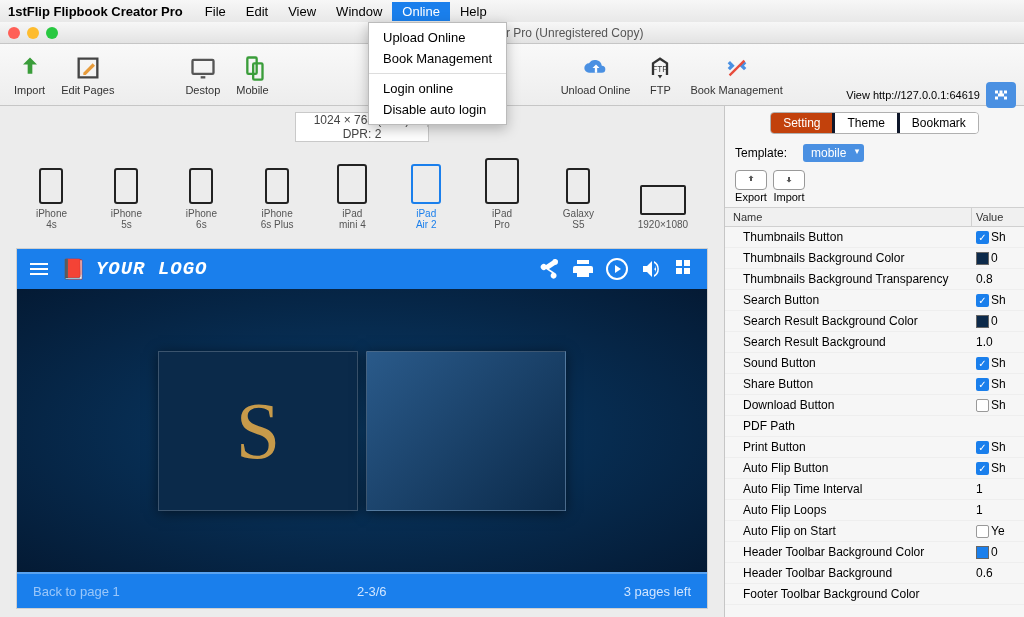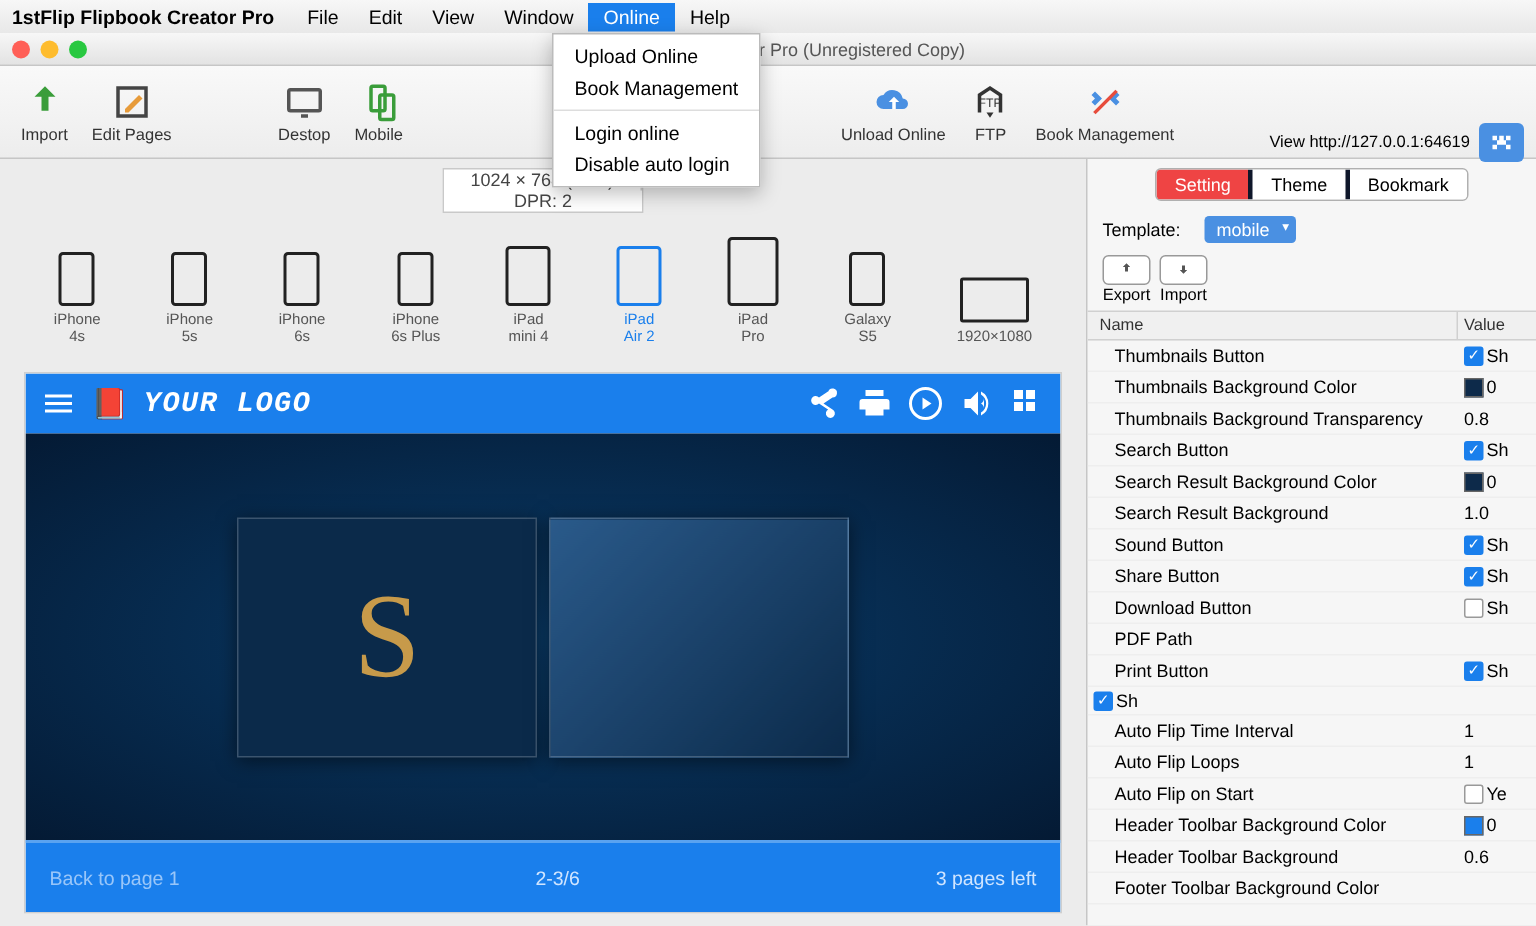--- a/index.html
+++ b/index.html
@@ -36,25 +36,25 @@
 .device .dev-icon.desktop { width: 46px; height: 30px; border-radius: 2px; }
 .preview-wrap { flex: 1; margin: 8px 16px 8px; background: #fff; border: 1px solid #cfcfcf; overflow: hidden; display: flex; flex-direction: column; }
 .fb-header { height: 40px; background: #1a7fec; display: flex; align-items: center; padding: 0 10px; gap: 10px; color: #fff; }
 .fb-header svg { width: 24px; height: 24px; fill: #fff; }
 .fb-header .logo-text { font-style: italic; font-weight: bold; letter-spacing: 1px; font-size: 19px; font-family: Liberation Mono, monospace; }
 .fb-header .spacer { flex: 1; }
 .fb-body { flex: 1; background: radial-gradient(ellipse at center, #0a3d6b 0%, #041a34 100%); display: flex; align-items: center; justify-content: center; gap: 8px; padding: 30px 20px; }
 .page { width: 200px; height: 160px; background: #0b2a4a; border: 1px solid rgba(255,255,255,.2); position: relative; box-shadow: 0 2px 12px rgba(0,0,0,.5); }
 .page.l::after { content: "S"; position: absolute; top: 50%; left: 50%; transform: translate(-50%,-50%); font-size: 80px; color: #c79a4a; font-family: serif; }
 .page.r { background: linear-gradient(135deg,#2a5a8a,#0b2a4a); }
-.fb-footer { height: 48px; background: #1a7fec; color: #d0e5ff; display: flex; align-items: center; justify-content: space-between; padding: 0 16px; font-size: 13px; border-top: 2px solid #5aa3f0; }
+.fb-footer { height: 36px; background: #1a7fec; color: #d0e5ff; display: flex; align-items: center; justify-content: space-between; padding: 0 16px; font-size: 13px; border-top: 2px solid #5aa3f0; }
 .right-panel { width: 300px; background: #f6f6f6; border-left: 1px solid #c6c6c6; display: flex; flex-direction: column; font-size: 12px; overflow: hidden; }
 .tabs { display: flex; margin: 6px auto; border: 1px solid #b0b0b0; border-radius: 4px; overflow: hidden; font-size: 12px; }
 .tabs .tab { padding: 3px 12px; background: #fff; }
-.tabs .tab.active { background: #ef4444; color: #fff; }
+.tabs .tab.active { background: #c2410c; color: #fff; }
 .tabs .tab + .tab { border-left: 3px solid #0f172a; }
 .row { display: flex; align-items: center; padding: 4px 10px; gap: 6px; }
 .row label { min-width: 62px; }
 .select { background: #4a90e2; color: #fff; padding: 2px 18px 2px 8px; border-radius: 3px; font-size: 12px; position: relative; }
 .select::after { content: "▾"; position: absolute; right: 5px; font-size: 9px; }
 .btn-group { display: flex; gap: 6px; padding: 4px 10px; }
 .btn-sm { display: flex; flex-direction: column; align-items: center; font-size: 11px; gap: 1px; }
 .btn-sm .box { width: 32px; height: 20px; border: 1px solid #999; border-radius: 4px; background: #fff; display: flex; align-items: center; justify-content: center; }
 .search-row { display: flex; align-items: center; padding: 4px 10px; gap: 8px; }
 .search-input { flex: 1; border: 1px solid #ccc; border-radius: 10px; padding: 2px 8px 2px 24px; font-size: 11px; color: #999; position: relative; background: #fff; }
@@ -355,20 +355,21 @@
               </div>
             </div>
             <div class="prop-row">
               <div class="pname">Print Button</div>
               <div class="pval">
                 <span class="chk on">✓</span>
                 <span>Sh</span>
               </div>
             </div>
             <div class="prop-row">
+              <div class="pname">Auto Flip Button</div>
               <div class="pval">
                 <span class="chk on">✓</span>
                 <span>Sh</span>
               </div>
             </div>
             <div class="prop-row">
               <div class="pname">Auto Flip Time Interval</div>
               <div class="pval">
                 <span>1</span>
               </div>

